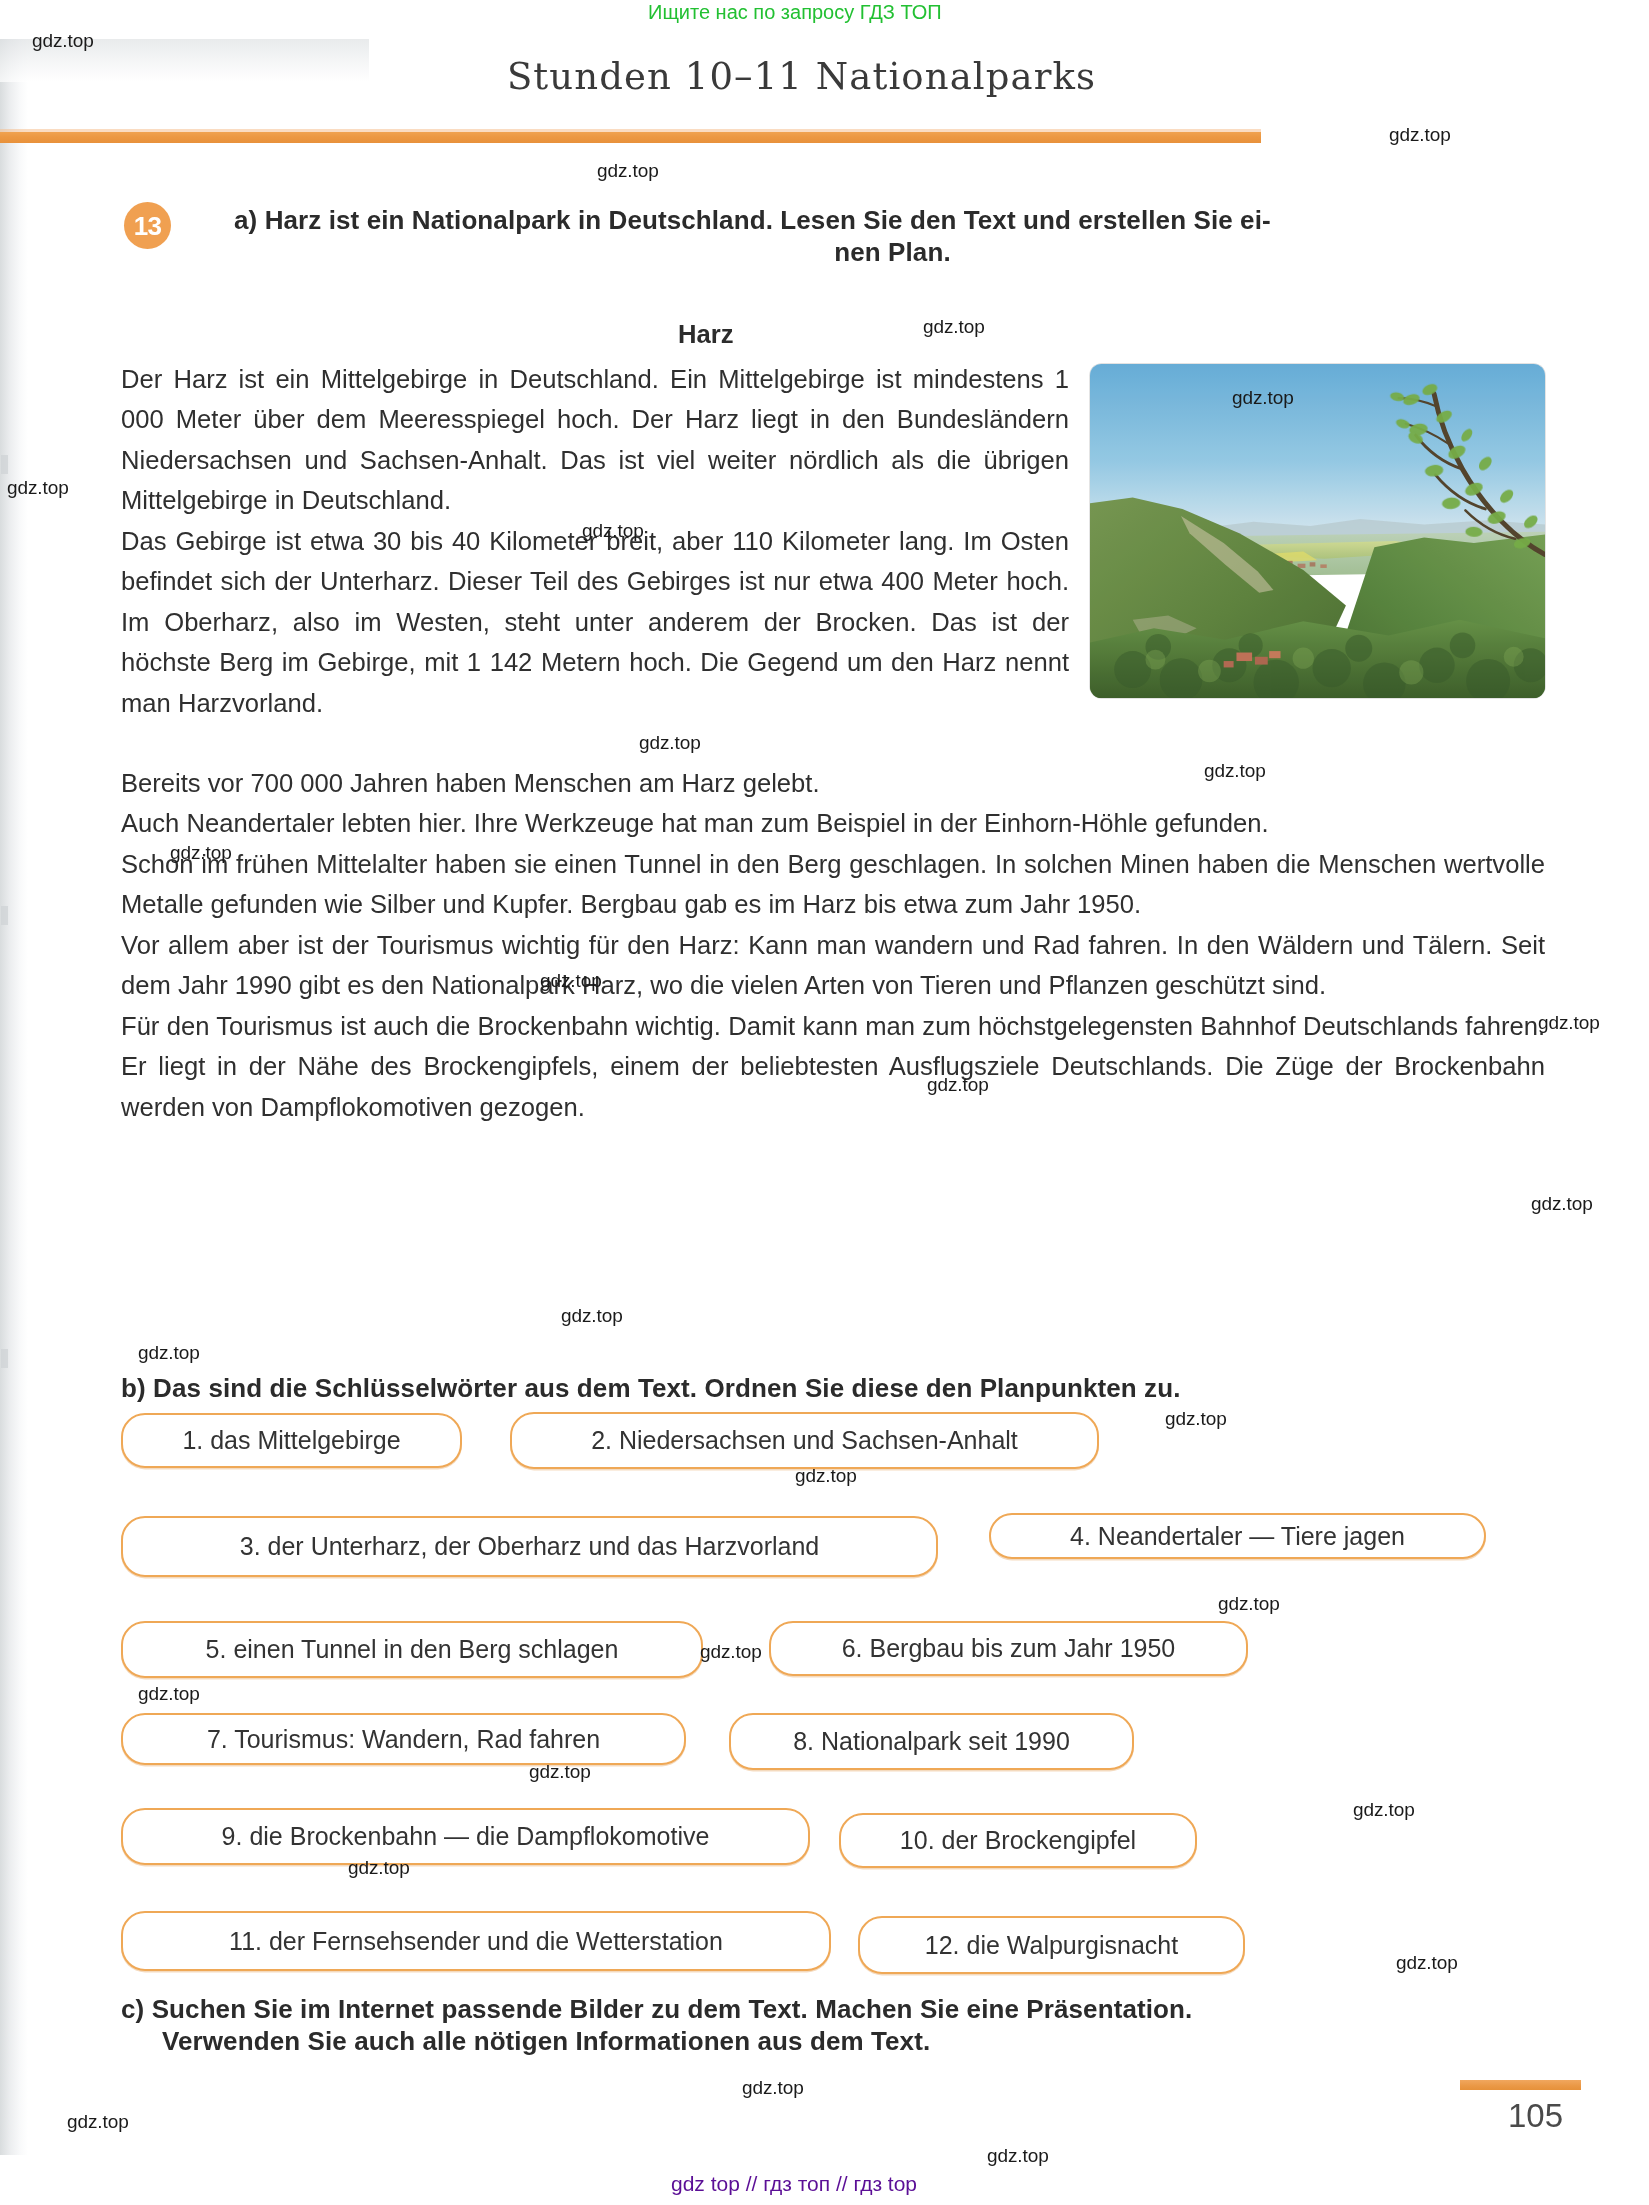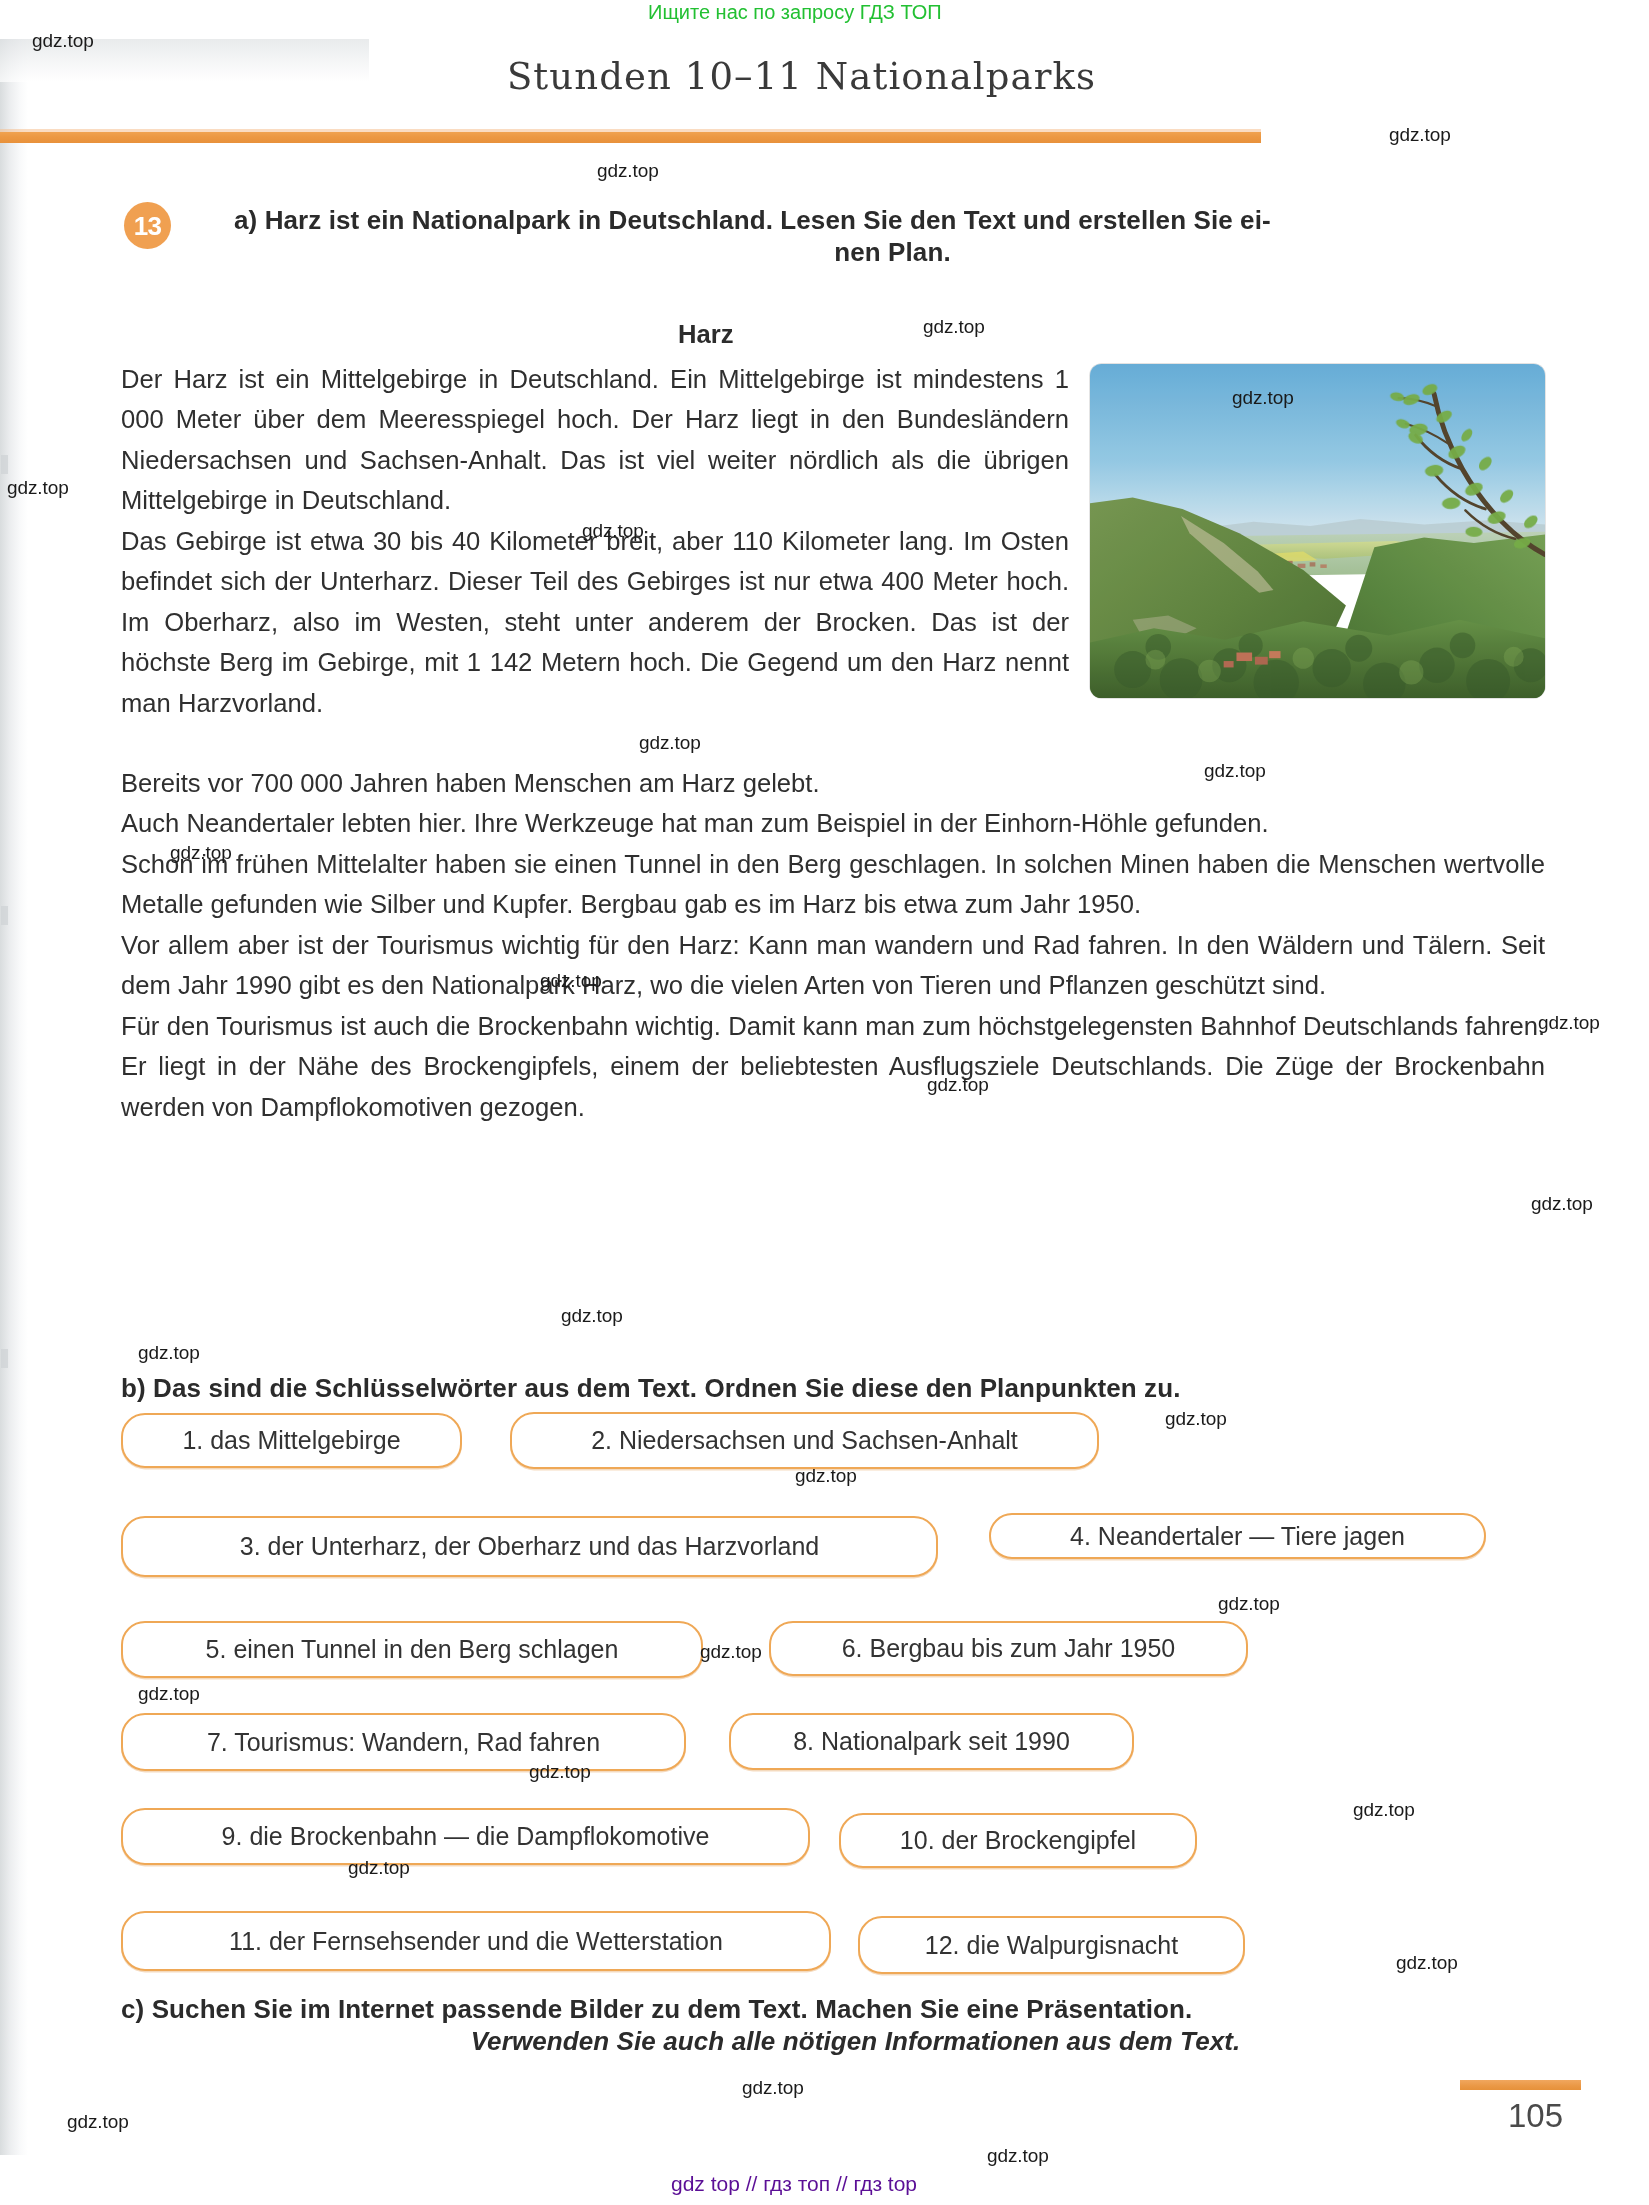--- a/index.html
+++ b/index.html
@@ -137,21 +137,21 @@
     font-size: 26px;
     color: #2b2b2b;
     line-height: 1.22;
     text-align: justify;
     letter-spacing: 0.1px;
   }
   .task-head.a { left: 234px; top: 205px; width: 1317px; }
   .task-head.a .l2 { display: block; text-align: center; }
   .task-head.b { left: 121px; top: 1373px; width: 1349px; text-align: left; }
   .task-head.c { left: 121px; top: 1994px; width: 1428px; }
-  .task-head.c .l2 { display: block; text-align: center; padding-left: 41px; font-style: italic; }
+  .task-head.c .l2 { display: block; text-align: left; padding-left: 41px; }
 
   
   .harz-title {
     position: absolute;
     left: 678px; top: 320px;
     font-family: "Liberation Sans Narrow", "Liberation Sans", sans-serif;
     font-weight: bold;
     font-size: 25.6px;
     color: #2c2c2c;
   }
@@ -392,21 +392,21 @@
       </div>
       <div class="pill" style="left: 989px; top: 1513px; width: 497px; height: 46px;">
         <span>4. Neandertaler — Tiere jagen</span>
       </div>
       <div class="pill" style="left: 121px; top: 1621px; width: 582px; height: 57px;">
         <span>5. einen Tunnel in den Berg schlagen</span>
       </div>
       <div class="pill" style="left: 769px; top: 1621px; width: 479px; height: 55px;">
         <span>6. Bergbau bis zum Jahr 1950</span>
       </div>
-      <div class="pill" style="left: 121px; top: 1713px; width: 565px; height: 58px;">
+      <div class="pill" style="left: 121px; top: 1713px; width: 565px; height: 52px;">
         <span>7. Tourismus: Wandern, Rad fahren</span>
       </div>
       <div class="pill" style="left: 729px; top: 1713px; width: 405px; height: 57px;">
         <span>8. Nationalpark seit 1990</span>
       </div>
       <div class="pill" style="left: 121px; top: 1808px; width: 689px; height: 57px;">
         <span>9. die Brockenbahn — die Dampflokomotive</span>
       </div>
       <div class="pill" style="left: 839px; top: 1813px; width: 358px; height: 55px;">
         <span>10. der Brockengipfel</span>

